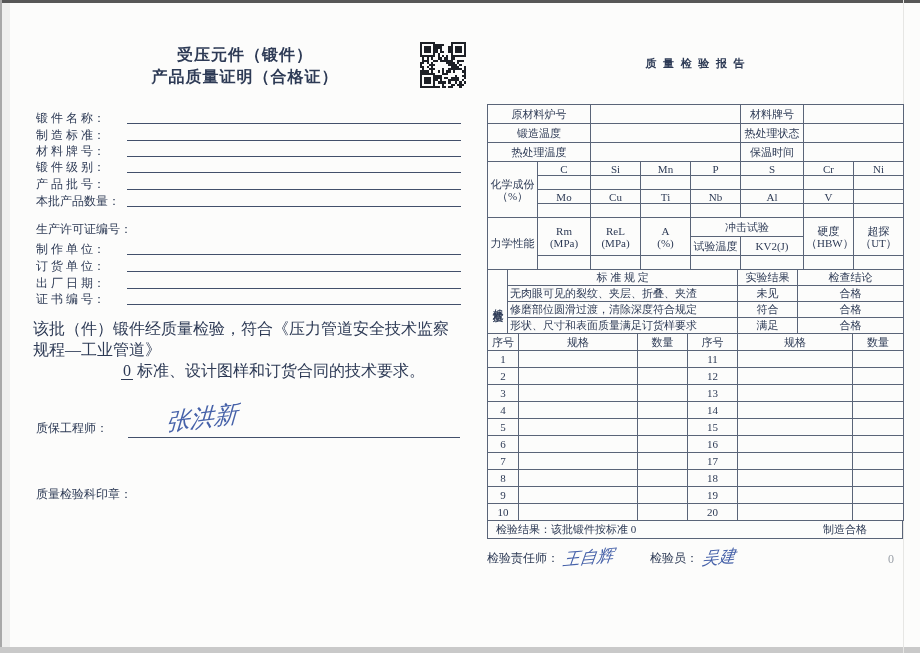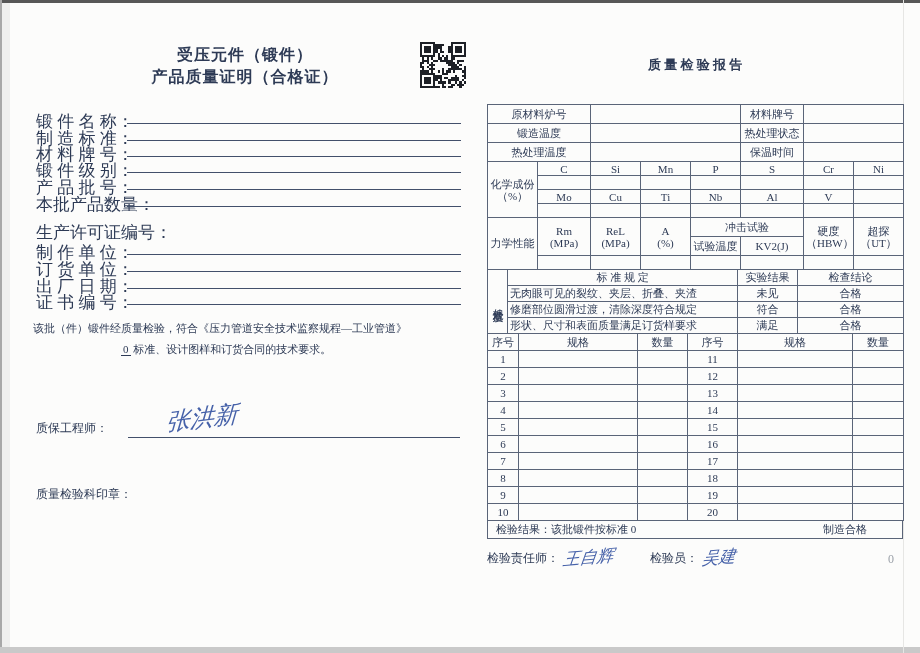--- a/index.html
+++ b/index.html
@@ -9,35 +9,35 @@
   .edge-top{position:absolute;left:0;top:0;width:920px;height:3px;background:#575757;}
   .edge-left{position:absolute;left:0;top:0;width:2px;height:653px;background:#a8a8a8;}
   .edge-left-shade{position:absolute;left:2px;top:0;width:8px;height:653px;background:#efefee;}
   .edge-bottom{position:absolute;left:0;bottom:0;width:920px;height:6px;background:#c9c9c9;}
   .crease-right{position:absolute;left:903px;top:0;width:1px;height:653px;background:#e6e6e4;}
 
   
   .cert-title{position:absolute;left:60px;top:44px;width:370px;text-align:center;
               font-weight:bold;font-size:16px;line-height:22px;letter-spacing:1px;}
   .qr{position:absolute;left:420px;top:42px;width:46px;height:46px;}
-  .frow{position:absolute;left:36px;width:426px;height:17px;font-size:17px;}
+  .frow{position:absolute;left:36px;width:426px;height:17px;font-size:12px;}
   .flabel{position:absolute;left:0;top:0;white-space:nowrap;}
   .fline{position:absolute;left:91px;top:13px;width:334px;border-bottom:1px solid #42506b;}
-  .decl{position:absolute;left:33px;top:318px;width:430px;font-size:11px;line-height:21px;}
+  .decl{position:absolute;left:33px;top:318px;width:430px;font-size:16px;line-height:21px;}
   .decl-l2{margin-left:88px;}
   .u{border-bottom:1px solid #2d3a55;padding:0 2px;}
   .sig{color:#2e4d9e;font-style:italic;display:inline-block;opacity:.88;white-space:nowrap;}
   .qa-row{position:absolute;left:36px;top:420px;width:426px;font-size:12px;font-family:Liberation Mono, monospace;}
   .qa-line{position:absolute;left:92px;top:17px;width:332px;border-bottom:1px solid #42506b;}
   .qa-sig{position:absolute;left:130px;top:-18px;font-size:24px;transform:rotate(-7deg) skewX(-10deg);}
   .seal-row{position:absolute;left:36px;top:486px;font-size:12px;}
 
   
   .report-title{position:absolute;left:487px;top:56px;width:416px;text-align:center;
-                font-weight:bold;font-size:13px;}
+                font-weight:bold;font-size:11px;font-family:Liberation Mono, monospace;}
   .rtable-wrap{position:absolute;left:487px;top:104px;width:416px;}
   table{border-collapse:collapse;table-layout:fixed;width:416px;font-size:11px;color:#2d3a55;}
   table+table{margin-top:-1px;}
   td{border:1px solid #5a6478;text-align:center;padding:0 2px;overflow:hidden;white-space:nowrap;}
   .r19 td{height:18px;}
   .r14 td{height:13px;}
   .r17 td{height:16px;}
   .r15 td{height:14px;}
   .cell2 span{display:block;line-height:12px;}
   .vlabel{writing-mode:vertical-rl;text-orientation:upright;letter-spacing:1px;padding:0;}

